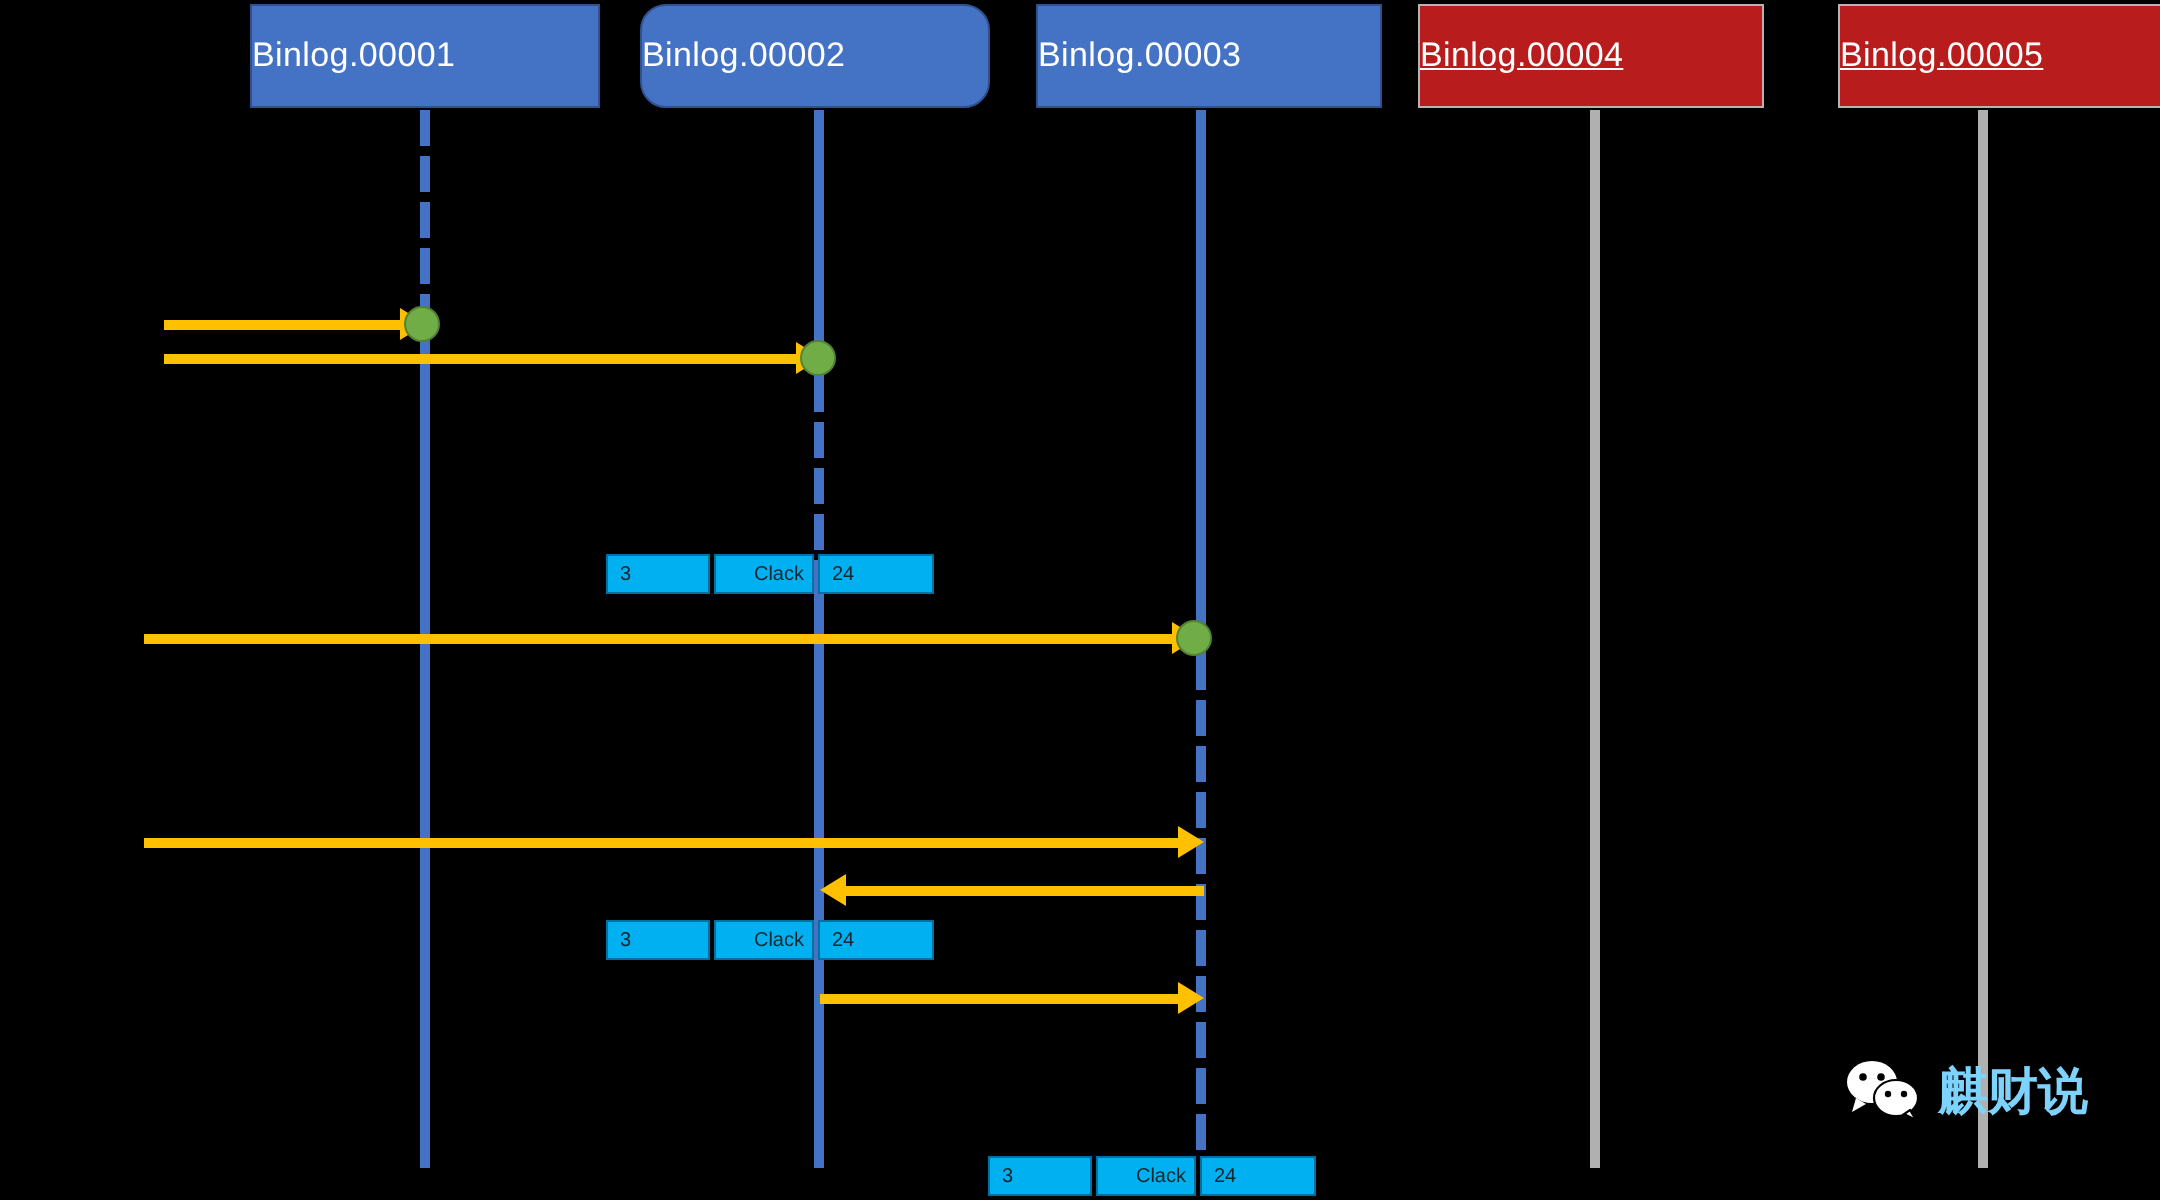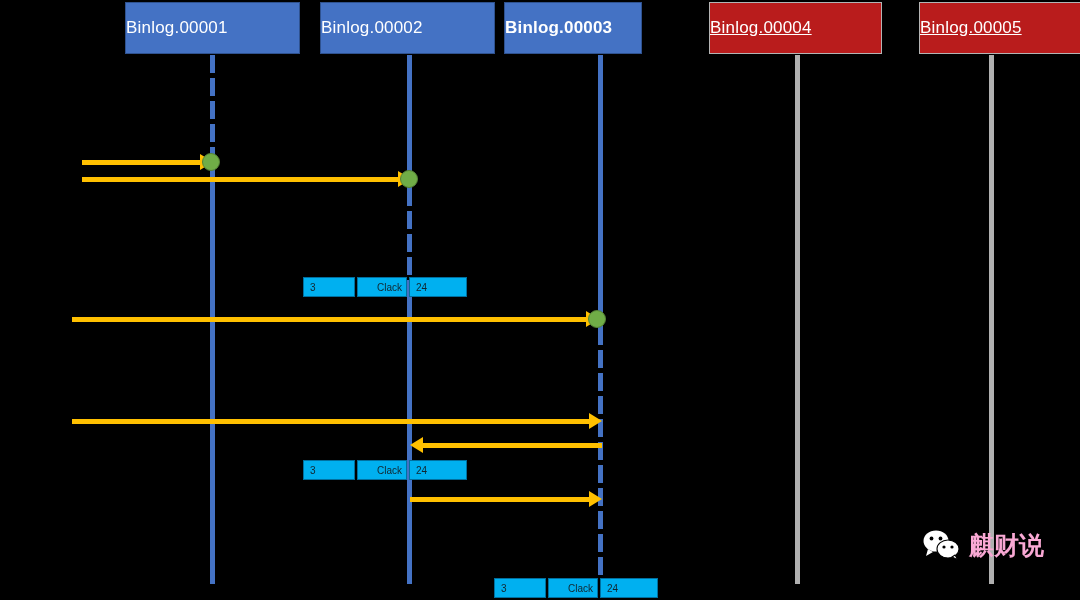--- a/index.html
+++ b/index.html
@@ -112,40 +112,40 @@
     display: flex;
     align-items: center;
     gap: 7px;
   }
   .wechat-logo {
     position: relative;
     width: 40px;
     height: 30px;
   }
   .wm-text {
-    color: #f9a8d4;
+    color: #7dd3fc;
     font-size: 25px;
     font-weight: bold;
     font-family: "DejaVu Sans", sans-serif;
     line-height: 1;
   }
 </style>
 </head>
 <body>
 
 <div id="canvas">
 
   <div id="node-headers">
       <div class="node-box active" style="left: 125px; width: 175px;">
         <span>Binlog.00001</span>
       </div>
-      <div class="node-box active" style="left: 320px; width: 175px;">
+      <div class="node-box active" style="left: 320px; width: 175px; border-radius: 13px;">
         <span>Binlog.00002</span>
       </div>
-      <div class="node-box active" style="left: 504px; width: 138px; font-weight: bold;">
+      <div class="node-box active" style="left: 518px; width: 173px;">
         <span>Binlog.00003</span>
       </div>
       <div class="node-box inactive" style="left: 709px; width: 173px;">
         <span>Binlog.00004</span>
       </div>
       <div class="node-box inactive" style="left: 903px; width: 177px; margin-left: 16px;">
         <span>Binlog.00005</span>
       </div>
     </div>
 

